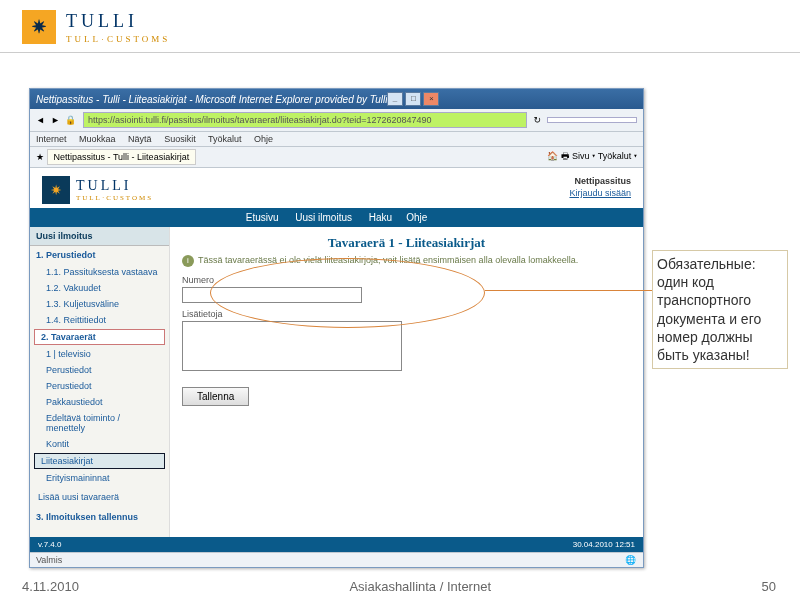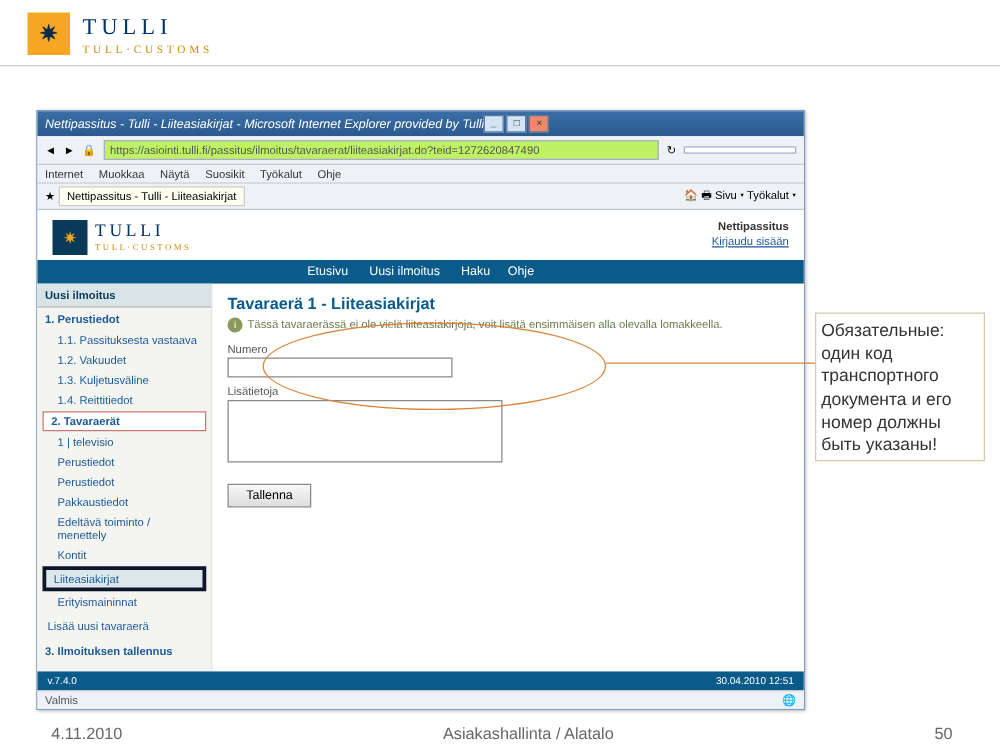--- a/index.html
+++ b/index.html
@@ -40,45 +40,45 @@
   .navbar-left span { margin-right: 14px; cursor: pointer; }
   
   .app-body { display: flex; min-height: 310px; }
   .sidebar { width: 140px; background: #f4f4f0; border-right: 1px solid #ddd; font-size: 9px; }
   .sidebar-header { background: #d8e4e8; padding: 4px 6px; font-weight: bold; color: #0a3a5a; border-bottom: 1px solid #bbb; }
   .sidebar ul { list-style: none; }
   .sidebar li { padding: 3px 8px; color: #1a5a9a; cursor: pointer; }
   .sidebar li.section { color: #1a5a9a; font-weight: bold; padding: 4px 6px; }
   .sidebar li.sub { padding-left: 16px; color: #1a5a9a; }
   .sidebar li.boxed { border: 1px solid #c77; background: #fff; margin: 1px 4px; padding: 2px 6px; }
-  .sidebar li.active { background: #dce8ec; border: 3px solid #0f172a; margin: 1px 4px; padding: 2px 6px; }
+  .sidebar li.active { background: #dce8ec; border: 1px solid #0f172a; margin: 1px 4px; padding: 2px 6px; }
   .sidebar .add-link { color: #1a5a9a; padding: 6px 8px; cursor: pointer; }
   
   .main { flex: 1; padding: 8px 12px; background: #fff; }
-  .main h2 { color: #0a5a8a; font-size: 13px; font-family: Liberation Sans, sans-serif; margin-bottom: 4px; }
+  .main h2 { color: #0a5a8a; font-size: 13px; font-family: Liberation Serif, serif; margin-bottom: 4px; text-align: center; }
   .info-row { display: flex; align-items: flex-start; gap: 4px; font-size: 9px; color: #6a7a4a; margin-bottom: 8px; }
   .info-icon { width: 12px; height: 12px; border-radius: 50%; background: #8a9a5a; color: #fff; text-align: center; line-height: 12px; font-size: 8px; flex-shrink: 0; }
   
   .field-group { margin-bottom: 6px; }
   .field-label { font-size: 9px; color: #555; margin-bottom: 2px; }
   .field-select { width: 180px; border: 1px solid #888; background: #fff; font-size: 9px; padding: 1px 2px; }
   .field-input { width: 180px; border: 1px solid #888; background: #fff; font-size: 9px; padding: 2px; height: 16px; }
   .field-textarea { width: 220px; height: 50px; border: 1px solid #888; background: #fff; font-size: 9px; resize: none; }
   .btn-save { margin-top: 8px; padding: 3px 14px; background: linear-gradient(#f8f8f8,#ddd); border: 1px solid #888; font-size: 10px; cursor: pointer; }
   
   .footer-bar { background: #0a5a8a; color: #fff; font-size: 8px; padding: 3px 8px; display: flex; justify-content: space-between; }
   .statusbar { background: #eef2f6; border-top: 1px solid #c0c8d0; padding: 2px 6px; font-size: 9px; color: #555; display: flex; justify-content: space-between; }
   
   
   .ellipse { position: absolute; border: 1px solid #d9843a; border-radius: 50%; pointer-events: none; }
   .callout-line { position: absolute; height: 1px; background: #d9843a; pointer-events: none; }
   .annotation { position: absolute; left: 652px; top: 250px; width: 136px; font-size: 14px; color: #333; border: 1px solid #d6c9a6; padding: 4px; background: #fff; line-height: 1.3; }
   
   
-  .slide-footer { position: absolute; bottom: 6px; left: 22px; right: 38px; display: flex; justify-content: space-between; font-size: 13px; color: #666; margin-left: 19px; }
+  .slide-footer { position: absolute; bottom: 6px; left: 22px; right: 24px; display: flex; justify-content: space-between; font-size: 13px; color: #666; }
 </style>
 </head>
 <body>
 
 <div class="slide-header">
   <div class="logo-mark">✷</div>
   <div>
     <div class="logo-text">TULLI</div>
     <div class="logo-sub">TULL·CUSTOMS</div>
   </div>
@@ -196,15 +196,15 @@
   </div>
 </div>
 
 <div class="ellipse" style="left:210px; top:258px; width:275px; height:70px;"></div>
 <div class="callout-line" style="left:485px; top:290px; width:167px;"></div>
 
 <div class="annotation">Обязательные: один код транспортного документа и его номер должны быть указаны!</div>
 
 <div class="slide-footer">
   <span>4.11.2010</span>
-  <span>Asiakashallinta / Alatalo</span>
+  <span>Asiakashallinta / Internet</span>
   <span>50</span>
 </div>
 
 </body></html>

